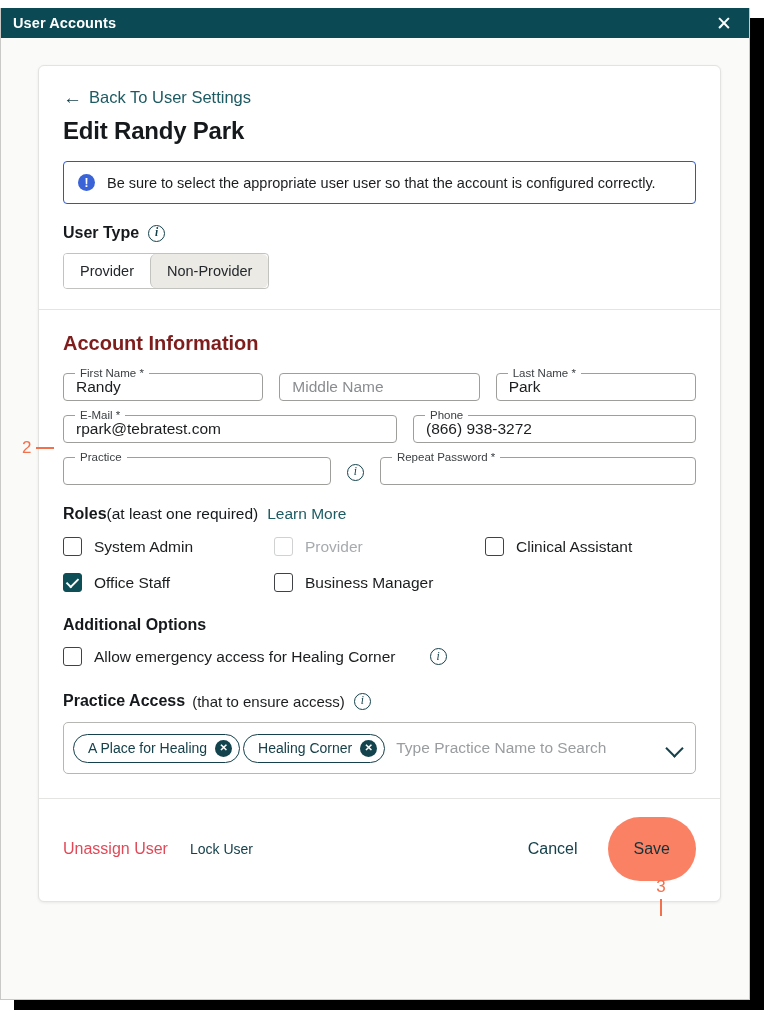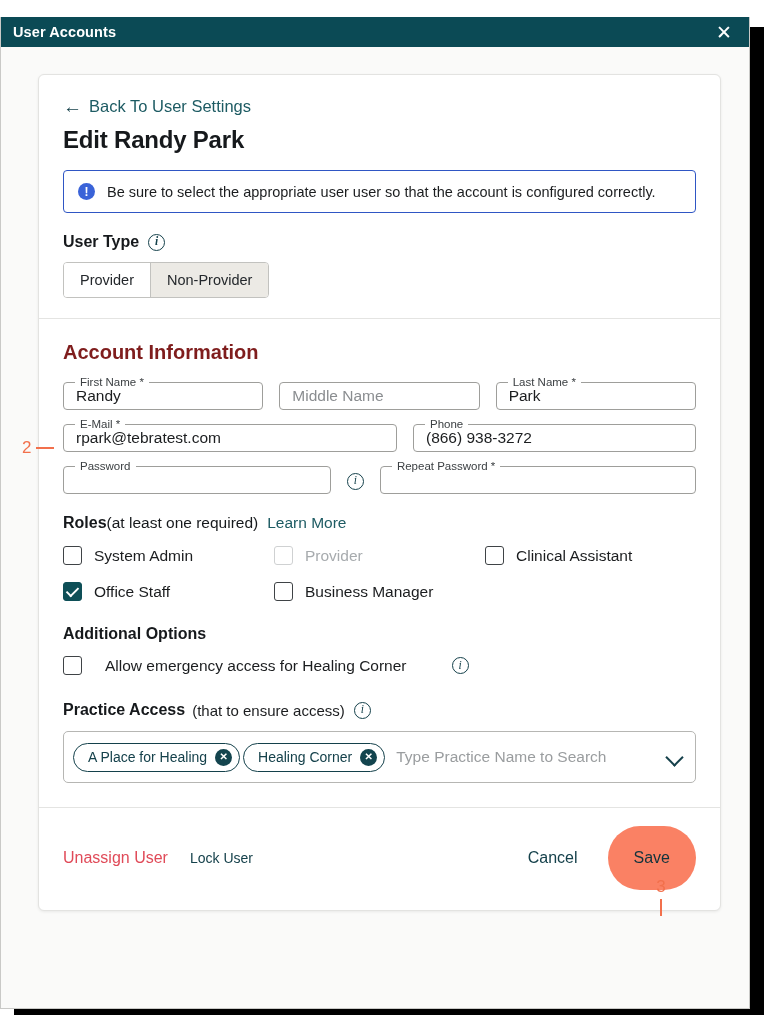--- a/index.html
+++ b/index.html
@@ -13,21 +13,21 @@
 
   #screen {
     position: relative;
     width: 765px; height: 1015px;
     background: #ffffff;
   }
 
   
   .window {
     position: absolute;
-    left: 0; top: 17px;
+    left: 0; top: 8px;
     width: 750px; height: 992px;
     background: #fafaf9;
     border: 1px solid #c9c9c7;
     border-top: none;
     box-shadow: 14px 10px 0 0 #000000;
   }
 
   .titlebar {
     height: 30px;
     background: #0d4f5c;
@@ -142,21 +142,21 @@
   }
   .seg-btn {
     padding: 9px 16px;
     font-size: 14.5px;
     color: #24282c;
     background: #ffffff;
     cursor: pointer;
     border: none;
     font-family: inherit;
   }
-  .seg-btn + .seg-btn { border-left: 1px solid #c2c2bf; }
+  .seg-btn + .seg-btn { border-left: 1px solid #c2c2bf; border-radius: 6px; }
   .seg-btn.active { background: #eceae5; }
 
   .divider {
     height: 1px;
     background: #e4e4e2;
     margin: 0 -24px;
   }
 
   
   .sub-title {
@@ -255,21 +255,21 @@
   .chk-label { font-size: 15.5px; color: #1b1d1f; }
   .chk-label.disabled { color: #a7abae; }
 
   
   .block-title {
     font-size: 16px;
     font-weight: bold;
     color: #16191c;
     margin: 24px 0 13px 0;
   }
-  .opt-row { display: flex; align-items: center; gap: 23px; }
+  .opt-row { display: flex; align-items: center; gap: 12px; }
   .opt-row .info-i { margin-left: 22px; }
 
   .pa-head {
     display: flex;
     align-items: center;
     gap: 9px;
     margin: 26px 0 12px 0;
   }
   .pa-head b { font-size: 16px; font-weight: bold; color: #16191c; }
   .pa-head .hint { font-size: 15px; color: #1b1d1f; margin-left: -2px; }
@@ -461,21 +461,21 @@
             <div class="inp-wrap">
               <span class="flt-label">Phone</span>
               <input class="inp" value="(866) 938-3272" style="">
             </div>
           </div>
         </div>
 
         <div class="row">
           <div class="field">
             <div class="inp-wrap">
-              <span class="flt-label">Password</span>
+              <span class="flt-label">Practice</span>
               <input class="inp" type="password" style="">
             </div>
           </div>
           <span class="info-i field-i">i</span>
           <div class="field wide2">
             <div class="inp-wrap">
               <span class="flt-label">Repeat Password *</span>
               <input class="inp" type="password" style="">
             </div>
           </div>

